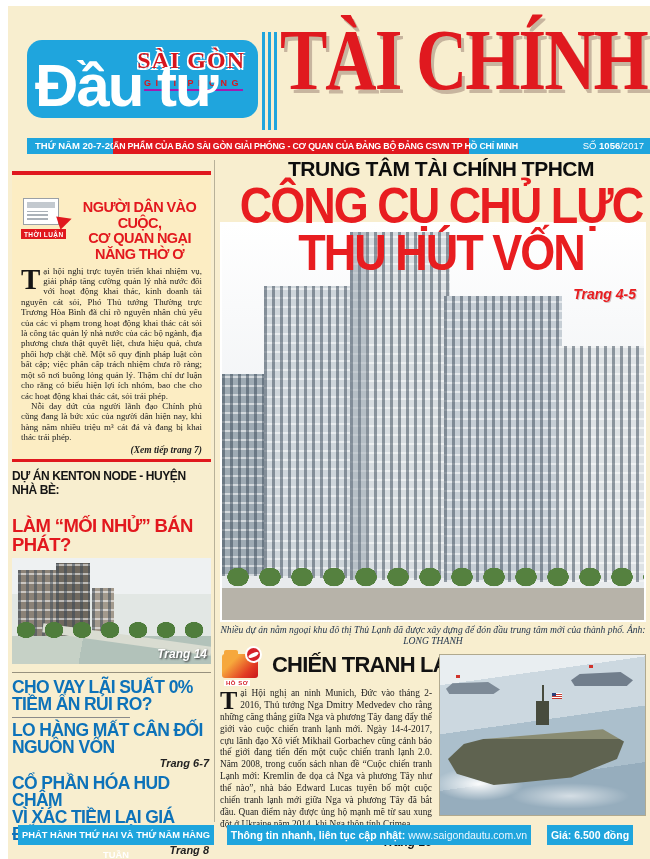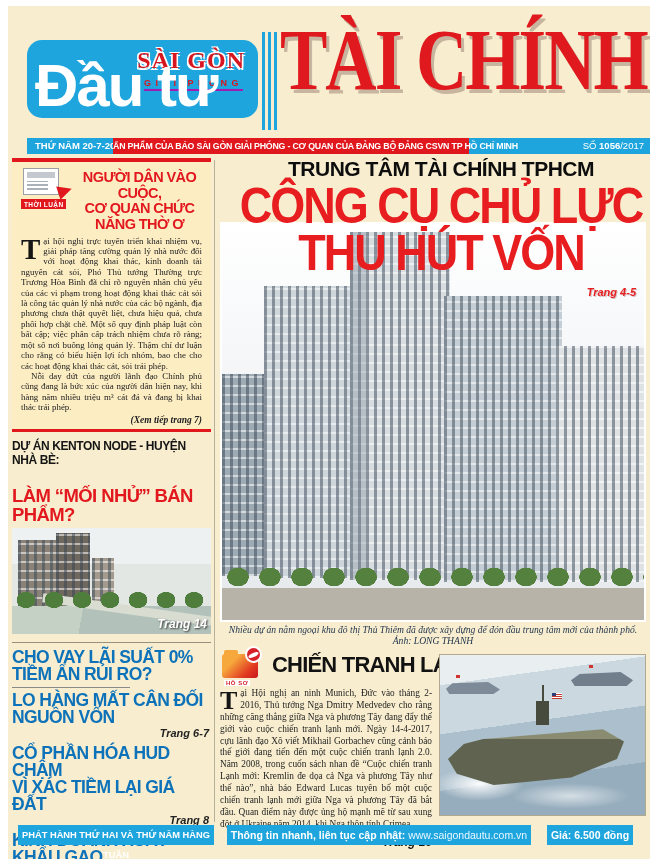--- a/index.html
+++ b/index.html
@@ -26,21 +26,21 @@
   .dateline{position:absolute;left:8px;top:0;line-height:16px;font-size:9.5px;font-weight:700;color:#fff;}
   .publisher{position:absolute;left:86px;top:0;width:356px;height:16px;line-height:16px;background:#e0181e;
     color:#fff;font-size:8.8px;font-weight:700;text-align:center;letter-spacing:-0.2px;white-space:nowrap;}
   .issue{position:absolute;right:6px;top:0;line-height:16px;font-size:9.5px;color:#fff;}
   .issue b{font-weight:700;}
 
   .v-divider{position:absolute;left:206px;top:154px;width:1px;height:662px;background:#b8b199;}
 
   
   .left-col{position:absolute;left:4px;top:152px;width:199px;}
-  .thoiluan{border-top:4px solid #e0181e;border-bottom:3px solid #e0181e;background:#fcedc3;padding:5px 9px 4px;}
+  .thoiluan{border-top:4px solid #e0181e;border-bottom:3px solid #e0181e;background:#fcedc3;padding:22px 9px 4px;margin-top:13px;}
   .tl-head{display:flex;gap:4px;margin-bottom:3px;}
   .tl-icon{position:relative;width:52px;height:42px;flex:none;}
   .np{position:absolute;left:2px;top:1px;width:34px;height:25px;background:#fff;border:1px solid #9aa0a6;}
   .np::before{content:"";position:absolute;left:3px;top:3px;right:3px;height:6px;background:#c3c9cf;}
   .np::after{content:"";position:absolute;left:3px;top:12px;width:21px;height:9px;
     background:repeating-linear-gradient(0deg,#aab1b8 0 2px,#fff 2px 4px);}
   .np-arrow{position:absolute;right:1px;top:17px;width:0;height:0;border-left:14px solid #e0181e;
     border-top:7px solid transparent;border-bottom:7px solid transparent;transform:rotate(-18deg);}
   .tl-label{position:absolute;left:0;bottom:0;background:#e0181e;color:#fff;font-size:6.5px;font-weight:700;
     padding:1.5px 3px;letter-spacing:0.4px;}
@@ -92,21 +92,21 @@
   .c-b5{position:absolute;left:334px;top:122px;width:88px;height:236px;background-color:#dee2e5;}
   .c-trees{position:absolute;left:0;bottom:30px;width:100%;height:32px;
     background-image:radial-gradient(closest-side,#55813f 0 66%,rgba(0,0,0,0) 68%);
     background-size:32px 28px;background-repeat:repeat-x;background-position:0 5px;}
   .c-road{position:absolute;left:0;bottom:0;width:100%;height:32px;background:#b7b3a9;}
   .m-head{position:absolute;left:8px;top:0;width:426px;z-index:2;text-align:center;}
   .m-kicker{font-size:21px;font-weight:700;color:#0d0d0d;letter-spacing:-0.5px;line-height:1;}
   .m-title{margin-top:3px;font-size:45px;font-weight:700;color:#e81d20;line-height:0.96;letter-spacing:-2px;
     transform:scaleY(1.1);transform-origin:top center;white-space:nowrap;}
   .trang45{position:absolute;right:10px;top:128px;z-index:3;color:#e81d20;
-    font-size:11px;font-weight:700;font-style:italic;text-shadow:1px 1px 0 rgba(120,60,60,.3);}
+    font-size:14px;font-weight:700;font-style:italic;text-shadow:1px 1px 0 rgba(120,60,60,.3);}
   .m-caption{position:absolute;left:0;top:466px;width:426px;text-align:center;
     font-family:"Liberation Serif","DejaVu Serif",serif;font-size:9.6px;font-style:italic;color:#23364e;z-index:2;}
 
   .coldwar{position:absolute;left:0;top:486px;width:426px;height:186px;}
   .cw-icon{position:absolute;left:2px;top:2px;width:42px;height:40px;}
   .folder{position:absolute;left:0;bottom:8px;width:36px;height:24px;border-radius:3px;
     background:linear-gradient(135deg,#f6a83c 0 30%,#e23b22 72%,#c8151c);}
   .folder::before{content:"";position:absolute;top:-4px;left:2px;width:14px;height:6px;
     border-radius:2px 2px 0 0;background:#f6a83c;}
   .globe{position:absolute;right:2px;top:0;width:17px;height:17px;border-radius:50%;background:#fff;}
@@ -179,35 +179,35 @@
 
     <section class="thoiluan">
       <div class="tl-head">
         <div class="tl-icon">
           <div class="np"></div>
           <div class="np-arrow"></div>
           <div class="tl-label">THỜI LUẬN</div>
         </div>
         <h2 class="tl-title" style="margin:0;">
           <span>NGƯỜI DÂN VÀO CUỘC,</span><br>
-          <span>CƠ QUAN CHỨC NĂNG THỜ Ơ</span>
+          <span>CƠ QUAN NGẠI NĂNG THỜ Ơ</span>
         </h2>
       </div>
       <p class="serif-body" style="margin:0;">
         <span class="dropcap">T</span><span>ại hội nghị trực tuyến triển khai nhiệm vụ, giải pháp tăng cường quản lý nhà nước đối với hoạt động khai thác, kinh doanh tài nguyên cát sỏi, Phó Thủ tướng Thường trực Trương Hòa Bình đã chỉ rõ nguyên nhân chủ yếu của các vi phạm trong hoạt động khai thác cát sỏi là công tác quản lý nhà nước của các bộ ngành, địa phương chưa thật quyết liệt, chưa hiệu quả, chưa phối hợp chặt chẽ. Một số quy định pháp luật còn bất cập; việc phân cấp trách nhiệm chưa rõ ràng; một số nơi buông lỏng quản lý. Thậm chí dư luận cho rằng có biểu hiện lợi ích nhóm, bao che cho các hoạt động khai thác cát, sỏi trái phép.</span>
       </p>
       <p class="serif-body indent" style="margin:0;">Nỗi day dứt của người lãnh đạo Chính phủ cũng đang là bức xúc của người dân hiện nay, khi hàng năm nhiều triệu m³ cát đá và đang bị khai thác trái phép.</p>
       <div class="continuation">(Xem tiếp trang 7)</div>
     </section>
 
     <section class="kenton">
       <div class="k-kicker">DỰ ÁN KENTON NODE - HUYỆN NHÀ BÈ:</div>
       <h3 class="k-title" style="margin:2px 0 4px;">
         <br>
-        <span>LÀM “MỐI NHỬ” BÁN PHẨM?</span>
+        <span>LÀM “MỐI NHỬ” BÁN PHÁT?</span>
       </h3>
       <div class="photo-kenton">
         <div class="k-b1 win"></div>
         <div class="k-b2 win"></div>
         <div class="k-b3 win"></div>
         <div class="k-river"></div>
         <div class="k-bank"></div>
         <div class="k-trees"></div>
         <div class="k-page">Trang 14</div>
       </div>
@@ -253,21 +253,21 @@
 
     <div class="m-head">
       <div class="m-kicker">TRUNG TÂM TÀI CHÍNH TPHCM</div>
       <h1 class="m-title" style="margin:3px 0 0;">
         <span>CÔNG CỤ CHỦ LỰC</span><br>
         <span>THU HÚT VỐN</span>
       </h1>
     </div>
     <div class="trang45">Trang 4-5</div>
 
-    <div class="m-caption">Nhiều dự án nằm ngoại khu đô thị Thủ Thiêm đã được xây dựng để đón đầu trung tâm mới của thành phố. Ảnh: LONG THANH</div>
+    <div class="m-caption">Nhiều dự án nằm ngoại khu đô thị Thủ Lạnh đã được xây dựng để đón đầu trung tâm mới của thành phố. Ảnh: LONG THANH</div>
 
     <section class="coldwar">
       <div class="cw-icon">
         <div class="folder"></div>
         <div class="globe"></div>
         <div class="hoso-label">HỒ SƠ</div>
       </div>
       <h2 class="cw-title" style="margin:0;">CHIẾN TRANH LẠNH 2.0</h2>
       <div class="cw-text">
         <span class="cw-drop">T</span><span>ại Hội nghị an ninh Munich, Đức vào tháng 2-2016, Thủ tướng Nga Dmitry Medvedev cho rằng những căng thẳng giữa Nga và phương Tây đang đẩy thế giới vào cuộc chiến tranh lạnh mới. Ngày 14-4-2017, cựu lãnh đạo Xô viết Mikhail Gorbachev cũng cảnh báo thế giới đang tiến đến một cuộc chiến tranh lạnh 2.0. Năm 2008, trong cuốn sách nhan đề “Cuộc chiến tranh Lạnh mới: Kremlin đe dọa cả Nga và phương Tây như thế nào”, nhà báo Edward Lucas tuyên bố một cuộc chiến tranh lạnh mới giữa Nga và phương Tây đã bắt đầu. Quan điểm này được ủng hộ mạnh mẽ từ sau xung đột ở Ukraine năm 2014, khi Nga thôn tính Crimea.</span>

